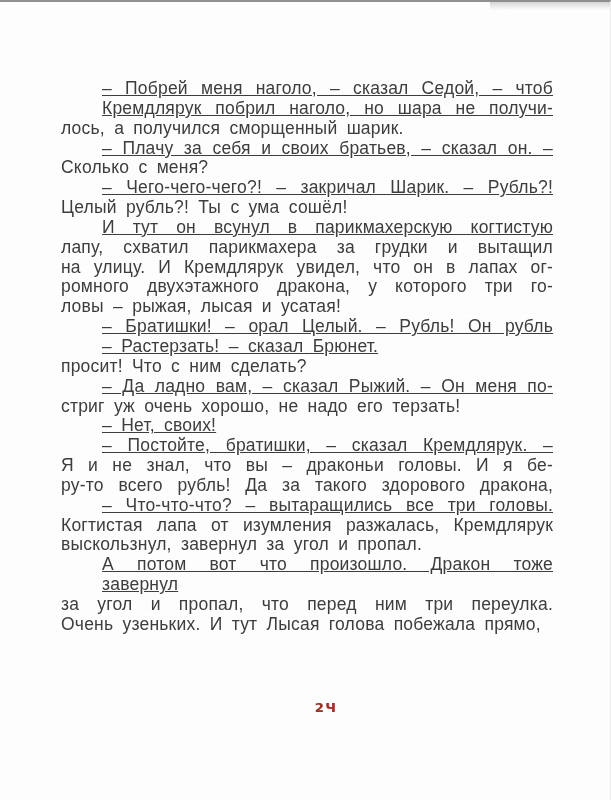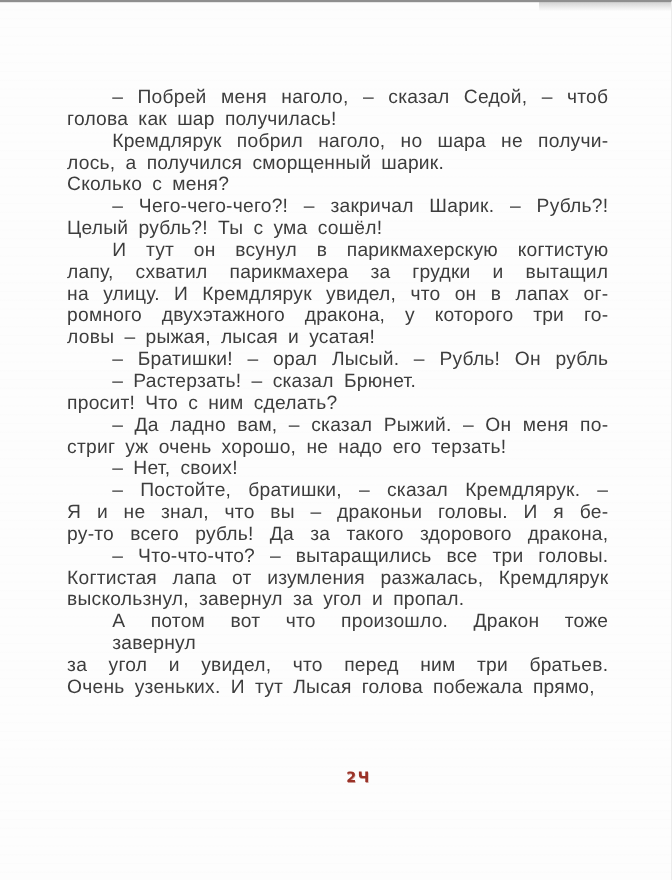--- a/index.html
+++ b/index.html
@@ -48,20 +48,21 @@
     display: block;
     white-space: nowrap;
   }
   .line.justify {
     white-space: normal;
     text-align: justify;
     text-align-last: justify;
   }
   .line.indent {
     padding-left: 41px;
+    text-decoration: underline;
   }
   .page-number {
     position: absolute;
     top: 698px;
     left: 1px;
     width: 100%;
     text-align: center;
     font-family: "DejaVu Sans", sans-serif;
     font-weight: 700;
     font-size: 13px;
@@ -70,41 +71,41 @@
     text-shadow: 0.4px 0.4px 0 rgba(154,50,39,0.5);
     margin-left: 20px;
   }
 </style>
 </head>
 <body>
 
 <div class="page">
   <div class="text-block">
       <div class="line indent justify">– Побрей меня наголо, – сказал Седой, – чтоб</div>
-      <div class="line">голова как шар получилась!</div>
       <div class="line indent justify">Кремдлярук побрил наголо, но шара не получи-</div>
       <div class="line">лось, а получился сморщенный шарик.</div>
+      <div class="line indent justify">– Плачу за себя и своих братьев, – сказал он. –</div>
       <div class="line">Сколько с меня?</div>
       <div class="line indent justify">– Чего-чего-чего?! – закричал Шарик. – Рубль?!</div>
       <div class="line">Целый рубль?! Ты с ума сошёл!</div>
       <div class="line indent justify">И тут он всунул в парикмахерскую когтистую</div>
       <div class="line justify">лапу, схватил парикмахера за грудки и вытащил</div>
       <div class="line justify">на улицу. И Кремдлярук увидел, что он в лапах ог-</div>
       <div class="line justify">ромного двухэтажного дракона, у которого три го-</div>
       <div class="line">ловы – рыжая, лысая и усатая!</div>
-      <div class="line indent justify">– Братишки! – орал Лысый. – Рубль! Он рубль</div>
+      <div class="line indent justify">– Братишки! – орал Целый. – Рубль! Он рубль</div>
       <div class="line indent">– Растерзать! – сказал Брюнет.</div>
       <div class="line">просит! Что с ним сделать?</div>
       <div class="line indent justify">– Да ладно вам, – сказал Рыжий. – Он меня по-</div>
       <div class="line">стриг уж очень хорошо, не надо его терзать!</div>
       <div class="line indent">– Нет, своих!</div>
       <div class="line indent justify">– Постойте, братишки, – сказал Кремдлярук. –</div>
       <div class="line justify">Я и не знал, что вы – драконьи головы. И я бе-</div>
       <div class="line justify">ру-то всего рубль! Да за такого здорового дракона,</div>
       <div class="line indent justify">– Что-что-что? – вытаращились все три головы.</div>
       <div class="line justify">Когтистая лапа от изумления разжалась, Кремдлярук</div>
       <div class="line">выскользнул, завернул за угол и пропал.</div>
       <div class="line indent justify">А потом вот что произошло. Дракон тоже завернул</div>
-      <div class="line justify">за угол и увидел, что перед ним три братьев.</div>
+      <div class="line justify">за угол и пропал, что перед ним три переулка.</div>
       <div class="line">Очень узеньких. И тут Лысая голова побежала прямо,</div>
     </div>
   <div class="page-number">2Ч</div>
 </div>
 
 </body></html>

